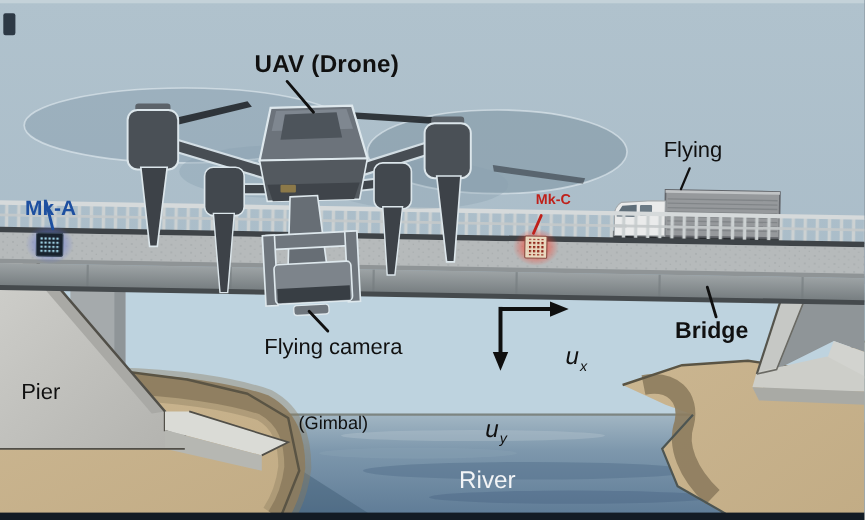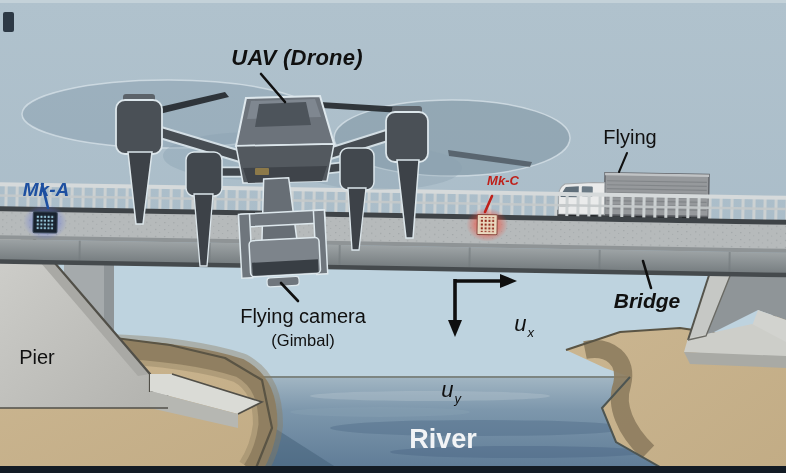--- a/index.html
+++ b/index.html
@@ -8,30 +8,30 @@
     background:var(--sky,#a9bcc8);
     font-family:"Liberation Sans",sans-serif;
   }
   .scene svg{position:absolute;left:0;top:0;display:block;}
   .lbl{
     position:absolute;white-space:nowrap;line-height:1.08;
     color:var(--label-text,#101010);
     transform:translateX(-50%);
     font-family:"Liberation Sans",sans-serif;
   }
-  .lbl.b{font-weight:bold;font-style:italic;}
+  .lbl.b{font-weight:bold;}
   .lbl.uav{font-size:22px;letter-spacing:.2px;}
   .lbl.truck{font-size:20px;}
   .lbl.mka{font-size:19px;color:var(--mk-a-accent,#1d4fa0);margin-top:20px;}
   .lbl.mkc{font-size:13px;color:var(--mk-c-accent,#bf201a);}
   .lbl.flycam{font-size:20px;text-align:center;}
-  .lbl.gimbal{font-size:16.5px;}
+  .lbl.gimbal{font-size:16.5px;margin-top:45px;}
   .lbl.bridge{font-size:21px;}
   .lbl.pier{font-size:20px;}
-  .lbl.river{font-size:27px;color:var(--river-label-text,#f2f4f6);font-weight:bold;}
+  .lbl.river{font-size:22px;color:var(--river-label-text,#f2f4f6);}
   .lbl.axis{font-size:22px;font-style:italic;margin-top:46px;}
   .axis .sub{font-size:13px;font-style:italic;vertical-align:-6px;margin-left:1px;}
 </style>
 </head>
 <body>
 
 <div class="scene">
 
 <svg width="786" height="473" viewBox="0 0 786 473">
   <defs>

